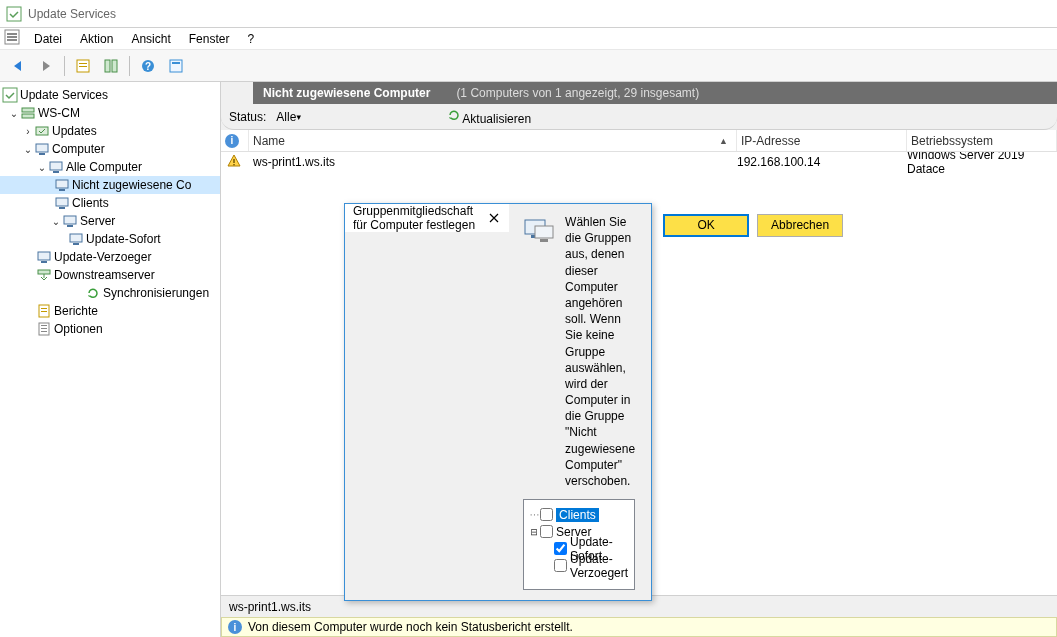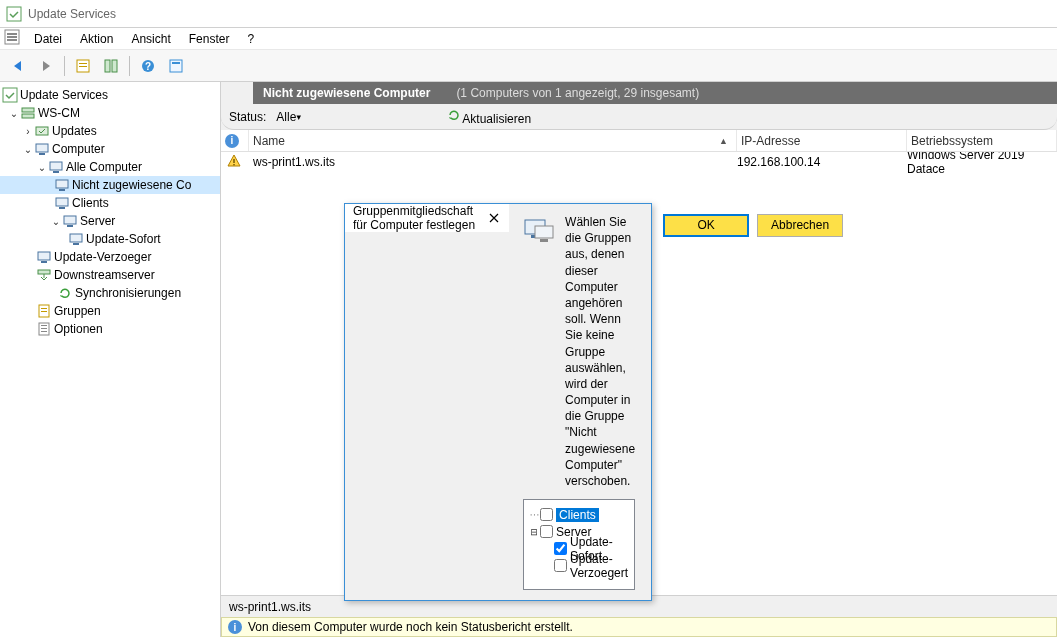--- a/index.html
+++ b/index.html
@@ -227,38 +227,38 @@
       </div>
       <div class="trow" style="padding-left:36px;">
         <span class="ico">
             <svg width="16" height="16">
               <rect x="2" y="3" width="12" height="4" fill="#cfe8cf" stroke="#4a904a"></rect>
               <path d="M8 7 v4 M5 10 l3 3 l3-3" stroke="#4a904a" fill="none"></path>
             </svg>
           </span>
         <span>Downstreamserver</span>
       </div>
-      <div class="trow" style="padding-left:57px;">
+      <div class="trow" style="padding-left:57px;margin-left:28px;">
         <span class="ico">
             <svg width="16" height="16">
               <path d="M4 8 a4 4 0 1 1 1 3" stroke="#3a9e3a" stroke-width="1.5" fill="none"></path>
               <path d="M3 10 l1 2 l2 -1" fill="#3a9e3a"></path>
             </svg>
           </span>
         <span>Synchronisierungen</span>
       </div>
       <div class="trow" style="padding-left:36px;">
         <span class="ico">
             <svg width="16" height="16">
               <rect x="3" y="2" width="10" height="12" fill="#fff" stroke="#c49a00"></rect>
               <rect x="5" y="5" width="6" height="1" fill="#c49a00"></rect>
               <rect x="5" y="8" width="6" height="1" fill="#c49a00"></rect>
             </svg>
           </span>
-        <span>Gruppen</span>
+        <span>Berichte</span>
       </div>
       <div class="trow" style="padding-left:36px;">
         <span class="ico">
             <svg width="16" height="16">
               <rect x="3" y="2" width="10" height="12" fill="#fff" stroke="#888"></rect>
               <rect x="5" y="4" width="6" height="1" fill="#888"></rect>
               <rect x="5" y="7" width="6" height="1" fill="#888"></rect>
               <rect x="5" y="10" width="6" height="1" fill="#888"></rect>
             </svg>
           </span>

